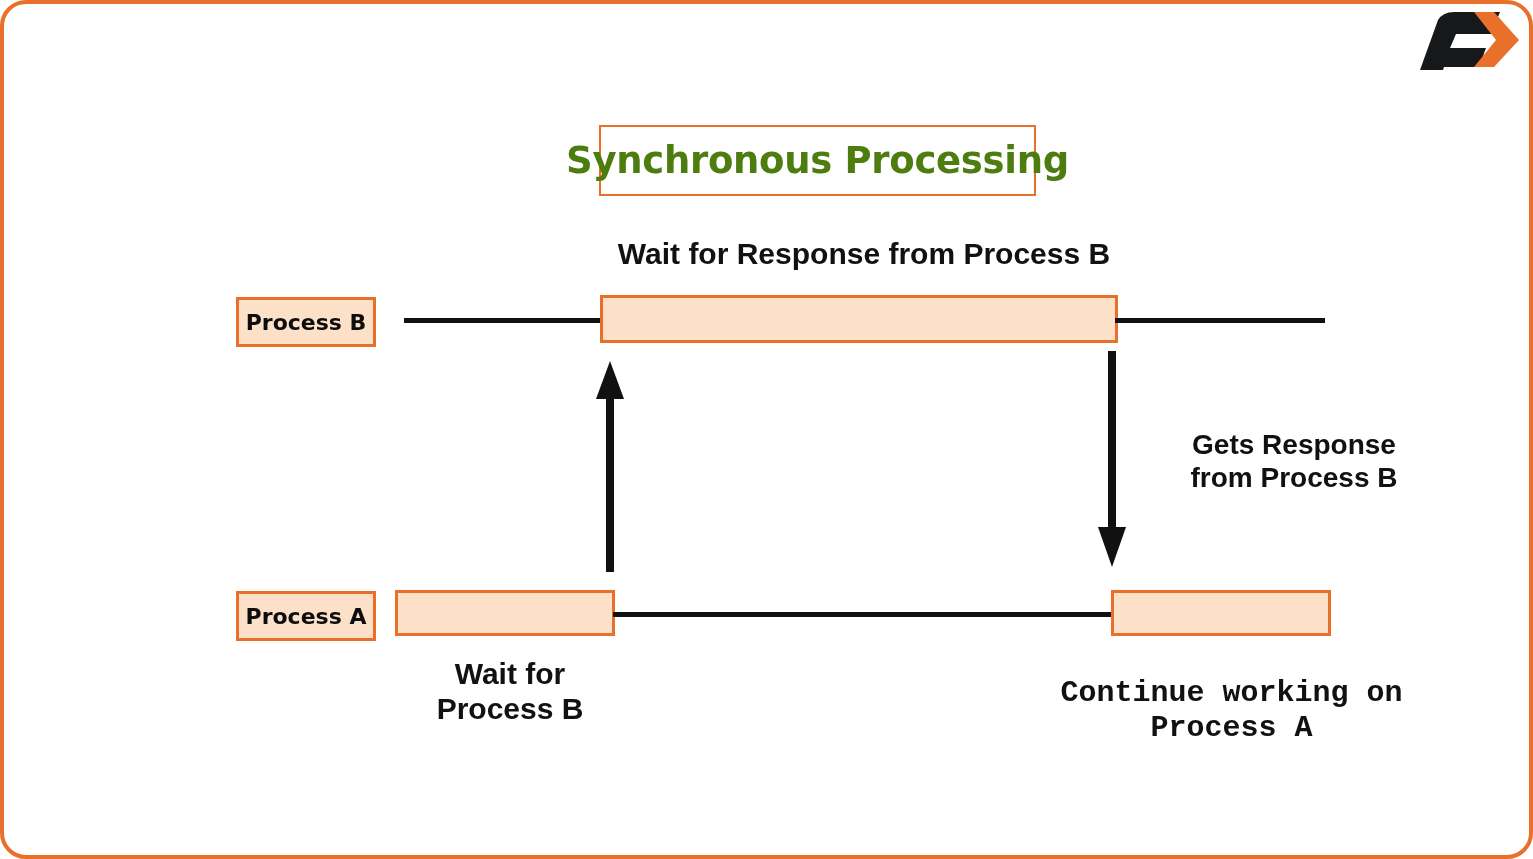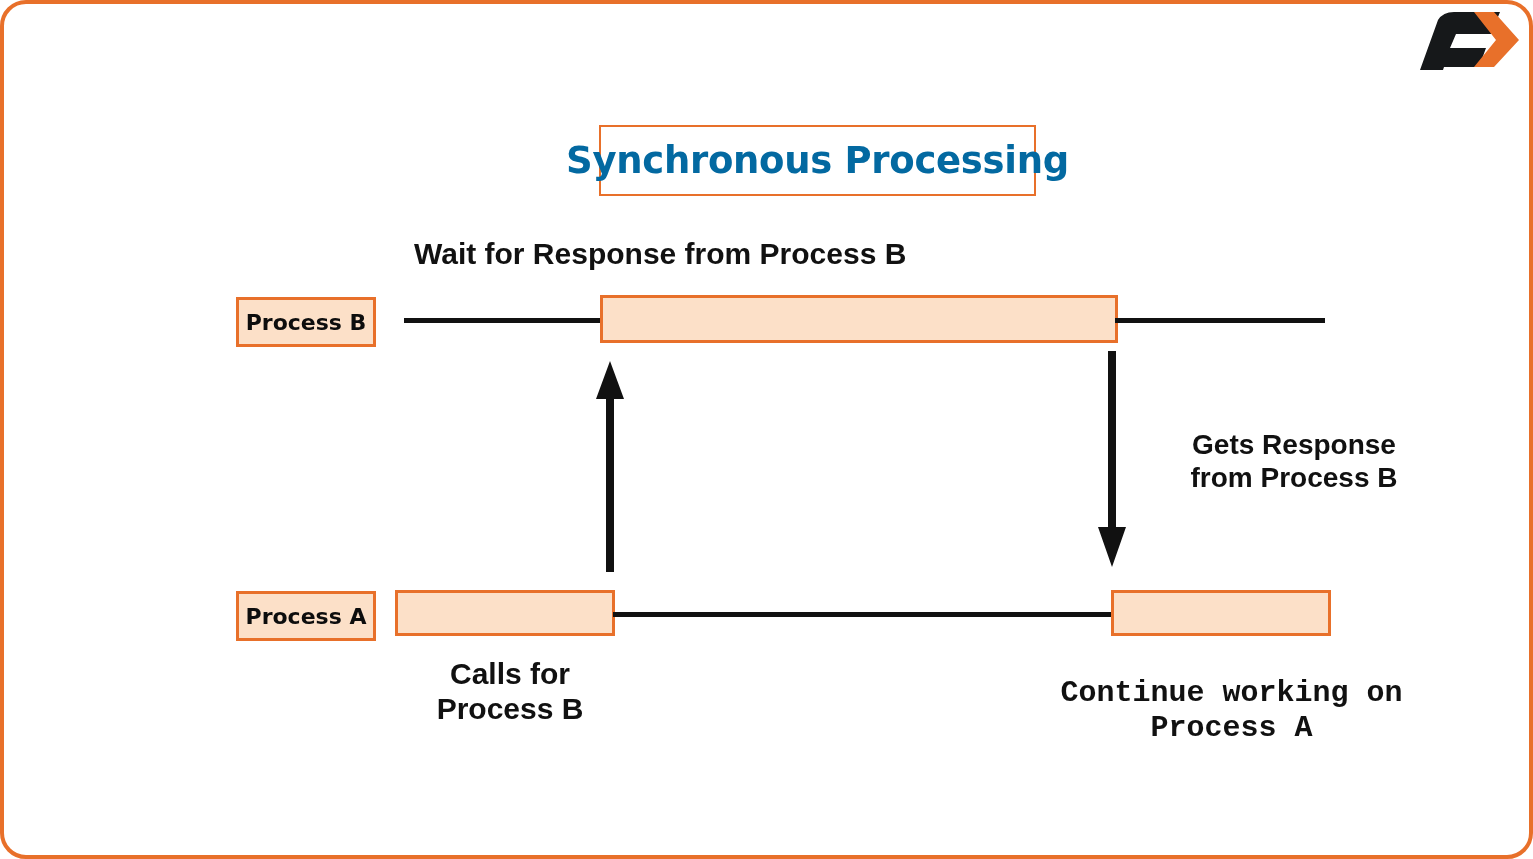--- a/index.html
+++ b/index.html
@@ -41,21 +41,21 @@
     background: #ffffff;
     box-sizing: border-box;
     display: flex;
     align-items: center;
     justify-content: center;
   }
   #title-text {
     font-family: "DejaVu Sans", sans-serif;
     font-weight: bold;
     font-size: 37px;
-    color: #0369a1;
+    color: #4d7c0f;
     letter-spacing: -0.3px;
     white-space: nowrap;
   }
 
   
   .lane-chip {
     position: absolute;
     border: 3px solid #E8702A;
     background: #FCE0C8;
     box-sizing: border-box;
@@ -103,20 +103,21 @@
     font-family: "Liberation Sans", sans-serif;
     font-weight: bold;
     color: #111111;
     white-space: pre-line;
     line-height: 1.18;
   }
   #annot-wait {
     left: 410px;
     top: 232px;
     width: 900px;
+    text-align: center;
     font-size: 30px;
   }
   #annot-gets {
     left: 1140px;
     top: 424px;
     width: 300px;
     text-align: center;
     font-size: 28px;
   }
   #annot-calls {
@@ -172,18 +173,18 @@
   </div>
   <div id="arrow-down" class="arrow-svg">
     <svg width="42" height="222" viewBox="0 0 42 222" xmlns="http://www.w3.org/2000/svg">
       <path d="M20 220 L34 180 L24 180 L24 4 L16 4 L16 180 L6 180 Z" fill="#111111"></path>
     </svg>
   </div>
 
   <div id="annot-wait" class="annot">Wait for Response from Process B</div>
   <div id="annot-gets" class="annot">Gets Response
 from Process B</div>
-  <div id="annot-calls" class="annot">Calls for
+  <div id="annot-calls" class="annot">Wait for
 Process B</div>
   <div id="annot-continue" class="annot">Continue working on
 Process A</div>
 
 </div>
 
 </body></html>

